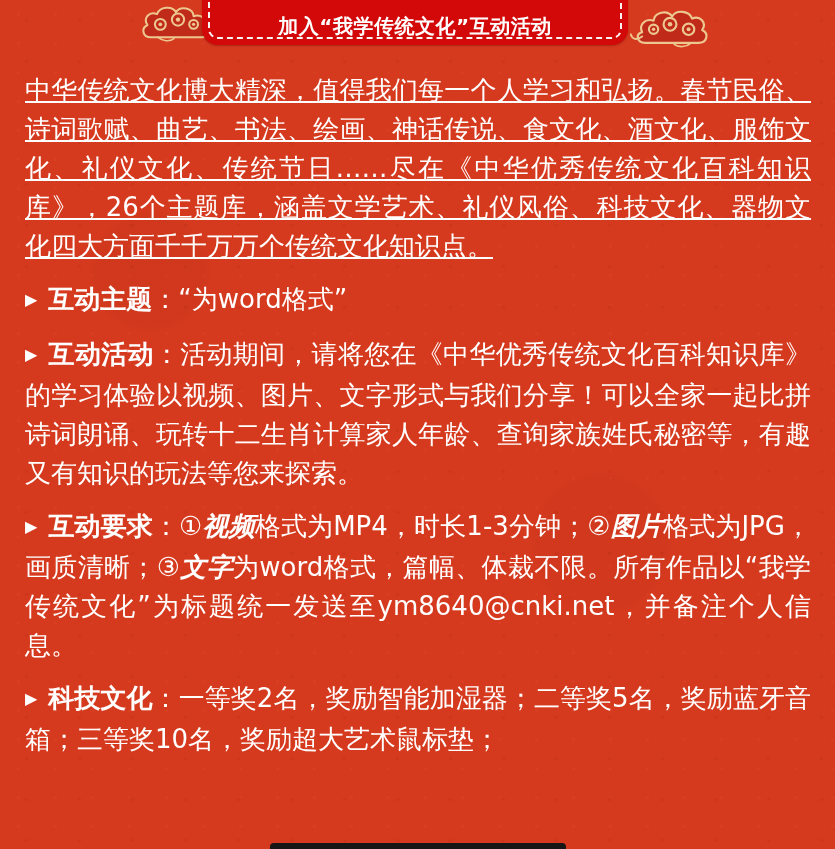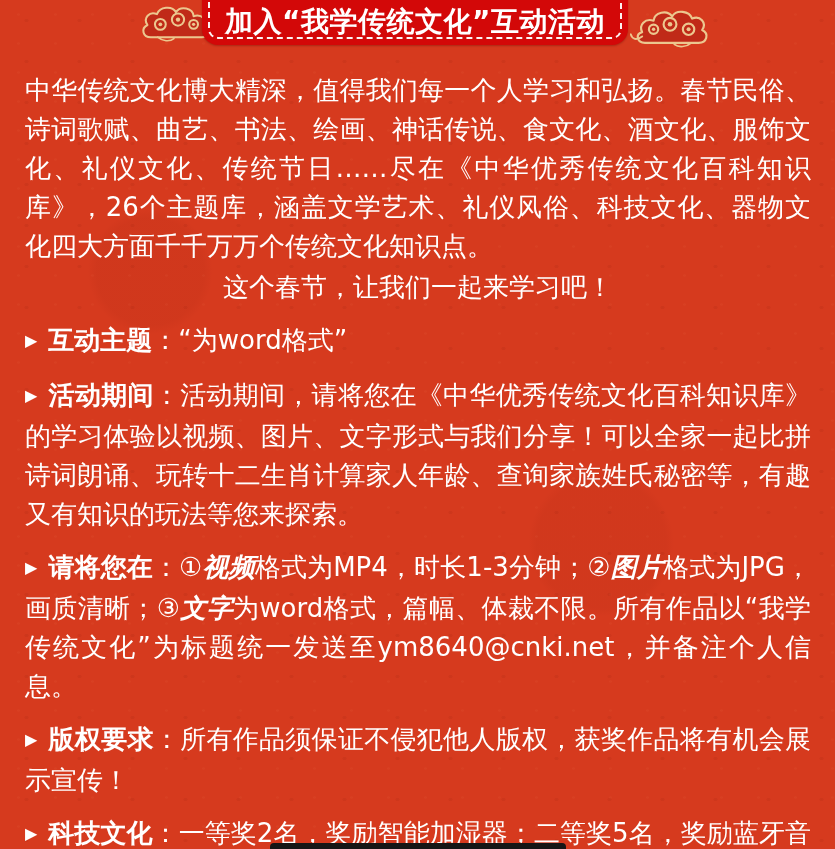--- a/index.html
+++ b/index.html
@@ -34,33 +34,33 @@
   }
   .title-box .dashes{
     position:absolute;left:6px;right:6px;top:8px;bottom:6px;
     border:2px dashed rgba(255,255,255,0.95);
     border-radius:10px;
     pointer-events:none;
   }
   .title-box h1{
     position:absolute;left:0;right:0;bottom:9px;
     text-align:center;white-space:nowrap;
-    font-size:28px;font-weight:700;line-height:1;
+    font-size:20px;font-weight:700;line-height:1;
     color:var(--text-color);letter-spacing:0.5px;
   }
   .cloud{position:absolute;overflow:visible;}
   .cloud-left{left:140px;top:2px;width:76px;height:46px;}
   .cloud-right{left:630px;top:6px;width:80px;height:48px;transform:scaleX(-1);}
 
   
   .content{
     position:absolute;left:25px;right:24px;top:71px;
     font-size:26px;line-height:39px;text-align:justify;
   }
-  .intro{margin:0 0 2px;}
+  .intro{margin:0 0 2px;text-decoration:underline;}
   .cta{text-align:center;margin:0;}
   .section{margin:14px 0 0;}
   .section .marker{
     display:inline-block;font-size:16px;line-height:1;
     margin-right:11px;transform:translateY(-3px);
   }
   .section .label{font-weight:700;font-family:Liberation Mono, monospace;}
   .seg-b{font-weight:700;font-style:italic;}
 
   
@@ -103,24 +103,22 @@
       <h1>加入“我学传统文化”互动活动</h1>
     </div>
 
     <svg class="cloud cloud-right" viewBox="0 0 112 64">
       <use href="#cloud-sym"></use>
     </svg>
   </header>
 
   <main class="content">
     <p class="intro">中华传统文化博大精深，值得我们每一个人学习和弘扬。春节民俗、诗词歌赋、曲艺、书法、绘画、神话传说、食文化、酒文化、服饰文化、礼仪文化、传统节日……尽在《中华优秀传统文化百科知识库》，26个主题库，涵盖文学艺术、礼仪风俗、科技文化、器物文化四大方面千千万万个传统文化知识点。</p>
-    <p class="cta">这个春节，让我们一起来学习吧！</p>
     <div id="sections-root">
         <p class="section"><span class="marker">▶</span><span class="label">互动主题</span><span>：</span><span class="seg">“为word格式”</span></p>
-        <p class="section"><span class="marker">▶</span><span class="label">活动期间</span><span>：</span><span class="seg">活动期间，请将您在《中华优秀传统文化百科知识库》的学习体验以视频、图片、文字形式与我们分享！可以全家一起比拼诗词朗诵、玩转十二生肖计算家人年龄、查询家族姓氏秘密等，有趣又有知识的玩法等您来探索。</span></p>
-        <p class="section"><span class="marker">▶</span><span class="label">请将您在</span><span>：</span><span class="seg">①</span><span class="seg-b">视频</span><span class="seg">格式为MP4，时长1-3分钟；②</span><span class="seg-b">图片</span><span class="seg">格式为JPG，画质清晰；③</span><span class="seg-b">文字</span><span class="seg">为word格式，篇幅、体裁不限。所有作品以“我学传统文化”为标题统一发送至ym8640@cnki.net，并备注个人信息。</span></p>
-        <p class="section"><span class="marker">▶</span><span class="label">版权要求</span><span>：</span><span class="seg">所有作品须保证不侵犯他人版权，获奖作品将有机会展示宣传！</span></p>
+        <p class="section"><span class="marker">▶</span><span class="label">互动活动</span><span>：</span><span class="seg">活动期间，请将您在《中华优秀传统文化百科知识库》的学习体验以视频、图片、文字形式与我们分享！可以全家一起比拼诗词朗诵、玩转十二生肖计算家人年龄、查询家族姓氏秘密等，有趣又有知识的玩法等您来探索。</span></p>
+        <p class="section"><span class="marker">▶</span><span class="label">互动要求</span><span>：</span><span class="seg">①</span><span class="seg-b">视频</span><span class="seg">格式为MP4，时长1-3分钟；②</span><span class="seg-b">图片</span><span class="seg">格式为JPG，画质清晰；③</span><span class="seg-b">文字</span><span class="seg">为word格式，篇幅、体裁不限。所有作品以“我学传统文化”为标题统一发送至ym8640@cnki.net，并备注个人信息。</span></p>
         <p class="section"><span class="marker">▶</span><span class="label">科技文化</span><span>：</span><span class="seg">一等奖2名，奖励智能加湿器；二等奖5名，奖励蓝牙音箱；三等奖10名，奖励超大艺术鼠标垫；</span></p>
       </div>
   </main>
 
   <div class="next-box-top"></div>
 </div>
 
 </body></html>

